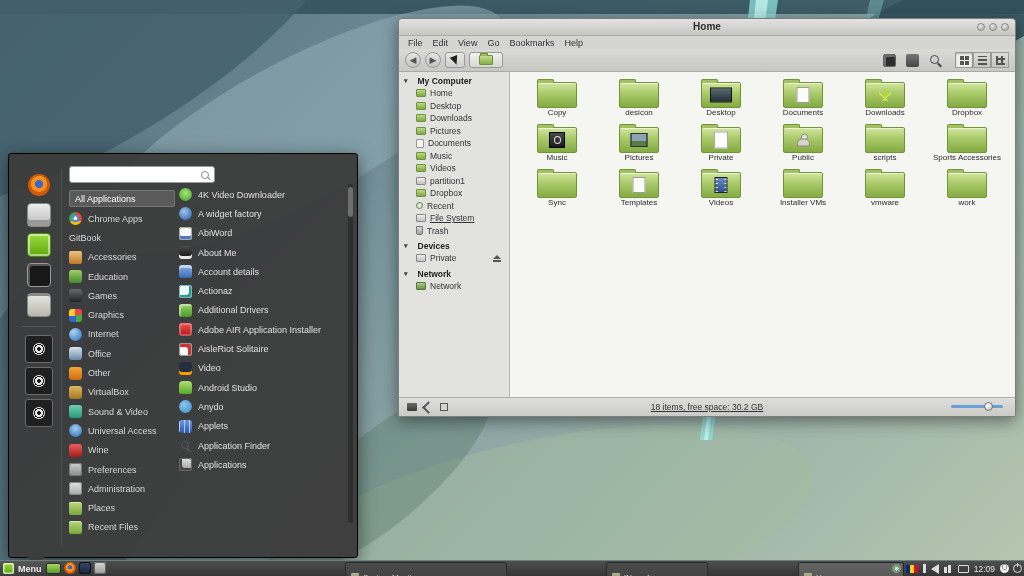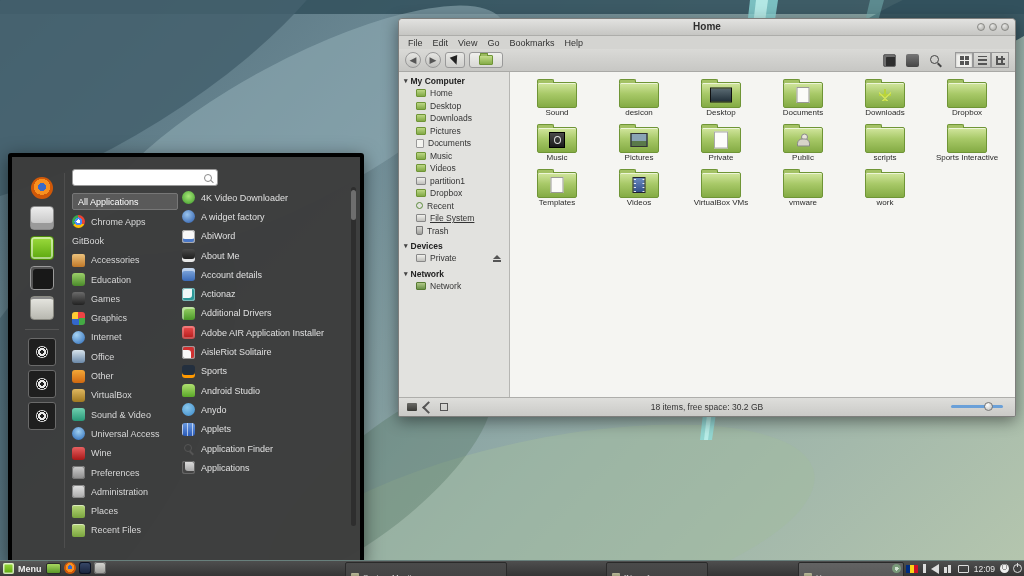--- a/index.html
+++ b/index.html
@@ -4,21 +4,21 @@
 <style>
   html,body{margin:0;padding:0;}
   body{width:1024px;height:576px;overflow:hidden;position:relative;
        font-family:"Liberation Sans",sans-serif;background:#6b8795;}
   
   #desktop{position:absolute;inset:0;
     background:linear-gradient(135deg,#4e6b78 0%,#6e8b96 30%,#93aca8 62%,#b5c6ae 100%);}
   #desktop svg{position:absolute;inset:0;}
   
   #menu{position:absolute;left:8px;top:153px;width:348px;height:403px;
-    background:rgba(60,60,60,.97);border:4px solid #000000;border-radius:3px;
+    background:rgba(60,60,60,.97);border:1px solid #000000;border-radius:3px;
     box-shadow:0 4px 18px rgba(0,0,0,.5);z-index:30;text-decoration:underline;}
   #menu .tail{position:absolute;left:18px;bottom:-7px;width:0;height:0;
     border-left:9px solid transparent;border-right:9px solid transparent;border-top:7px solid #3c3c3c;}
   #fav-col{position:absolute;left:8px;top:16px;width:44px;bottom:12px;
     border-right:1px solid #4e4e4e;display:flex;flex-direction:column;align-items:center;}
   .fav-btn{width:30px;height:30px;display:flex;align-items:center;justify-content:center;border-radius:3px;}
   .fic{width:22px;height:22px;border-radius:4px;display:block;}
   .fic-firefox{border-radius:50%;background:radial-gradient(circle at 50% 45%,#3a6ac8 0 4px,#f89020 4px 8px,#d05808 8px 11px);}
   .fic-desktop-settings{background:linear-gradient(180deg,#ececec,#bdbdbd);border:1px solid #8a8a8a;
     box-shadow:inset 0 -6px 0 #9a9a9a;}
@@ -134,21 +134,21 @@
   .view-btn.pressed{background:#f0f0ed;box-shadow:inset 0 1px 2px rgba(0,0,0,.25);}
   .vg-icons{width:9px;height:9px;background:
      linear-gradient(90deg,#555 0 4px,transparent 4px 5px,#555 5px 9px) 0 0/9px 4px no-repeat,
      linear-gradient(90deg,#555 0 4px,transparent 4px 5px,#555 5px 9px) 0 5px/9px 4px no-repeat;}
   .vg-list{width:9px;height:9px;background:repeating-linear-gradient(0deg,#555 0 2px,transparent 2px 4px);}
   .vg-compact{width:9px;height:9px;background:
      repeating-linear-gradient(90deg,#555 0 2px,transparent 2px 5px),
      repeating-linear-gradient(0deg,#555 0 2px,transparent 2px 5px);}
   #body{position:absolute;left:0;top:53px;right:0;bottom:18px;display:flex;}
   #sidebar{width:110px;background:#e2e2df;border-right:1px solid #b6b6b3;position:relative;overflow:hidden;}
-  .sb-head{display:flex;align-items:center;gap:3px;padding:4px 0 1px 5px;font-size:8.5px;font-weight:bold;color:#222;}
+  .sb-head{display:flex;align-items:center;gap:10px;padding:4px 0 1px 5px;font-size:8.5px;font-weight:bold;color:#222;}
   .tri{font-size:7px;color:#444;}
   .sb-item{display:flex;align-items:center;gap:4px;height:12.5px;padding-left:17px;font-size:8.5px;color:#333;}
   .sb-item.focus .sb-label{text-decoration:underline;}
   .sic{width:10px;height:8px;flex:none;border-radius:1px;}
   .sic-folder{background:linear-gradient(180deg,#bcd784,#82a946);border:1px solid #6f9536;box-sizing:border-box;}
   .sic-doc{background:#f4f4f0;border:1px solid #999;box-sizing:border-box;width:8px;height:9px;}
   .sic-drive{background:linear-gradient(180deg,#f0f0ec,#c0c0bc);border:1px solid #888;box-sizing:border-box;}
   .sic-recent{background:transparent;border:1.5px solid #5a8a3a;border-radius:50%;width:7px;height:7px;box-sizing:border-box;}
   .sic-trash{background:linear-gradient(180deg,#d8d8d4,#a0a09c);border:1px solid #777;box-sizing:border-box;width:7px;height:9px;border-radius:0 0 2px 2px;}
   .sic-network{background:linear-gradient(180deg,#b0c888,#6a9048);border:1px solid #577a32;box-sizing:border-box;}
@@ -185,21 +185,21 @@
     repeating-linear-gradient(0deg,rgba(255,255,255,.85) 0 1.5px,transparent 1.5px 4px) 0 0/2.5px 100% no-repeat,
     repeating-linear-gradient(0deg,rgba(255,255,255,.85) 0 1.5px,transparent 1.5px 4px) 100% 0/2.5px 100% no-repeat,
     linear-gradient(180deg,#6a8ac0,#33508a);border:1px solid #223;}
   .flabel{font-size:8px;color:#2a2a2a;line-height:9px;}
   #statusbar{position:absolute;left:0;bottom:0;right:0;height:18px;background:linear-gradient(180deg,#dededb,#cacac7);
     border-top:1px solid #aeaeab;border-radius:0 0 2px 2px;display:flex;align-items:center;}
   #status-icons{display:flex;gap:7px;margin-left:8px;align-items:center;}
   .st-ic1{width:10px;height:8px;background:linear-gradient(180deg,#6a6a66,#3a3a36);border-radius:1px;}
   .st-ic2{width:7px;height:7px;border-left:2px solid #555;border-bottom:2px solid #555;transform:rotate(45deg);}
   .st-ic3{width:8px;height:8px;border:1px solid #555;box-sizing:border-box;}
-  #status-text{position:absolute;left:0;right:0;text-align:center;font-size:8.5px;color:#333;}
+  #status-text{position:absolute;left:0;right:0;text-align:center;font-size:8.5px;color:#333;text-decoration:underline;}
   #zoom-slider{position:absolute;right:12px;top:7px;width:52px;height:3px;background:#6aa0d8;border-radius:2px;}
   #zoom-knob{position:absolute;right:10px;top:-3px;width:9px;height:9px;border-radius:50%;
     background:radial-gradient(circle at 35% 30%,#fff,#b8b8b4);border:1px solid #777;box-sizing:border-box;}
   
   #taskbar{position:absolute;left:0;bottom:0;width:1024px;height:15px;
     background:linear-gradient(180deg,#4e4e4e,#353535);border-top:1px solid #68807c;z-index:40;}
   #menu-btn{position:absolute;left:0;top:0;height:15px;padding:0 6px 0 3px;display:flex;align-items:center;gap:4px;
     background:linear-gradient(180deg,#585858,#3a3a3a);}
   .mint-logo{width:11px;height:11px;border-radius:2px;background:linear-gradient(180deg,#9ddc3e,#59a40c);
     box-shadow:inset 0 0 0 1.5px rgba(255,255,255,.7);}
@@ -361,21 +361,21 @@
           <span class="sic sic-network"></span>
           <span class="sb-label">Network</span>
         </div>
       </div>
     <div id="content">
       <div id="grid">
           <div class="cell">
             <div class="ficon">
               <div class="folder"></div>
             </div>
-            <div class="flabel">Sound</div>
+            <div class="flabel">Copy</div>
           </div>
           <div class="cell">
             <div class="ficon">
               <div class="folder"></div>
             </div>
             <div class="flabel">desicon</div>
           </div>
           <div class="cell">
             <div class="ficon">
               <div class="folder">
@@ -441,21 +441,27 @@
           <div class="cell">
             <div class="ficon">
               <div class="folder"></div>
             </div>
             <div class="flabel">scripts</div>
           </div>
           <div class="cell">
             <div class="ficon">
               <div class="folder"></div>
             </div>
-            <div class="flabel">Sports Interactive</div>
+            <div class="flabel">Sports Accessories</div>
+          </div>
+          <div class="cell">
+            <div class="ficon">
+              <div class="folder"></div>
+            </div>
+            <div class="flabel">Sync</div>
           </div>
           <div class="cell">
             <div class="ficon">
               <div class="folder">
                 <span class="em em-paper"></span>
               </div>
             </div>
             <div class="flabel">Templates</div>
           </div>
           <div class="cell">
@@ -463,21 +469,21 @@
               <div class="folder">
                 <span class="em em-film"></span>
               </div>
             </div>
             <div class="flabel">Videos</div>
           </div>
           <div class="cell">
             <div class="ficon">
               <div class="folder"></div>
             </div>
-            <div class="flabel">VirtualBox VMs</div>
+            <div class="flabel">Installer VMs</div>
           </div>
           <div class="cell">
             <div class="ficon">
               <div class="folder"></div>
             </div>
             <div class="flabel">vmware</div>
           </div>
           <div class="cell">
             <div class="ficon">
               <div class="folder"></div>
@@ -637,21 +643,21 @@
       <div class="app-row">
         <span class="mi mi-adobe-air"></span>
         <span class="app-label">Adobe AIR Application Installer</span>
       </div>
       <div class="app-row">
         <span class="mi mi-aisleriot"></span>
         <span class="app-label">AisleRiot Solitaire</span>
       </div>
       <div class="app-row">
         <span class="mi mi-amazon"></span>
-        <span class="app-label">Sports</span>
+        <span class="app-label">Video</span>
       </div>
       <div class="app-row">
         <span class="mi mi-android-studio"></span>
         <span class="app-label">Android Studio</span>
       </div>
       <div class="app-row">
         <span class="mi mi-anydo"></span>
         <span class="app-label">Anydo</span>
       </div>
       <div class="app-row">

